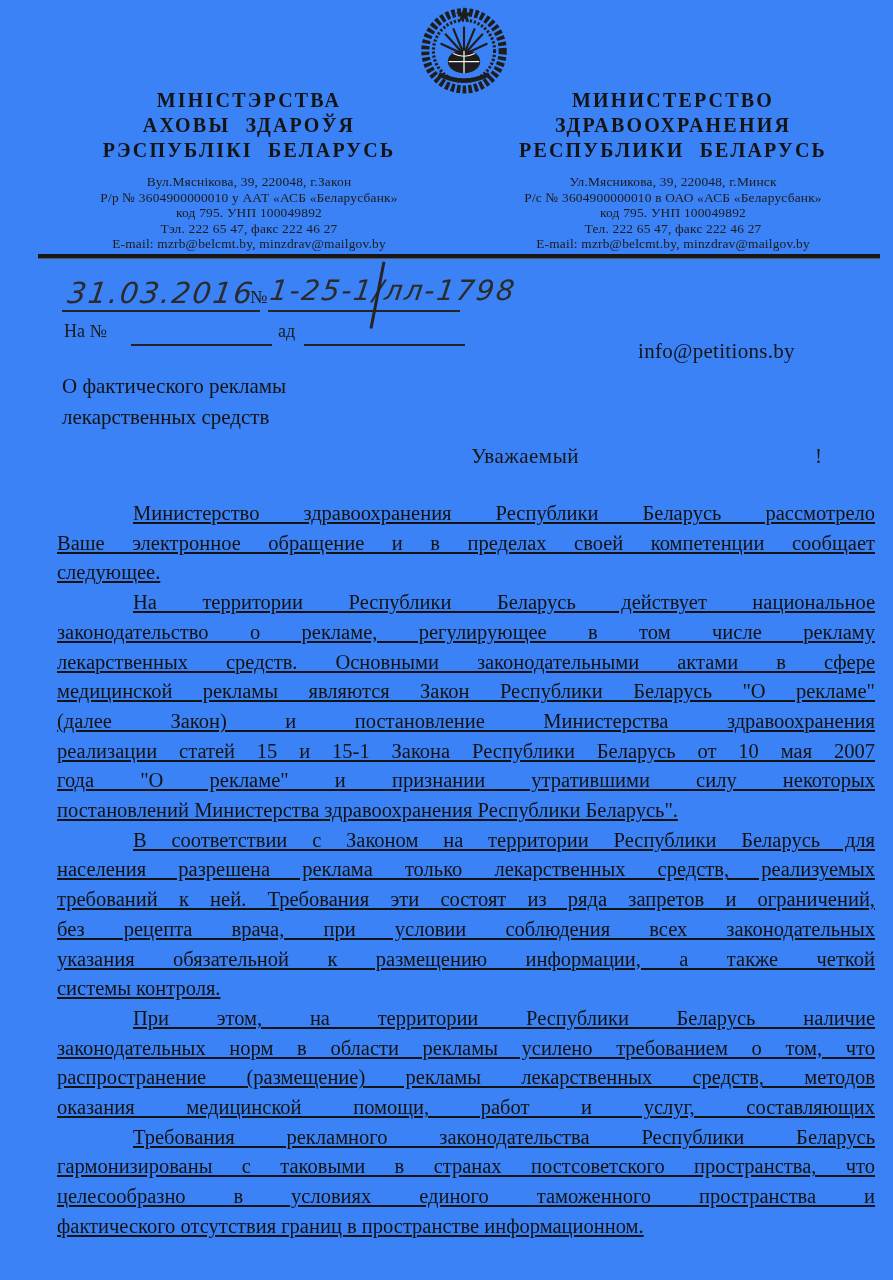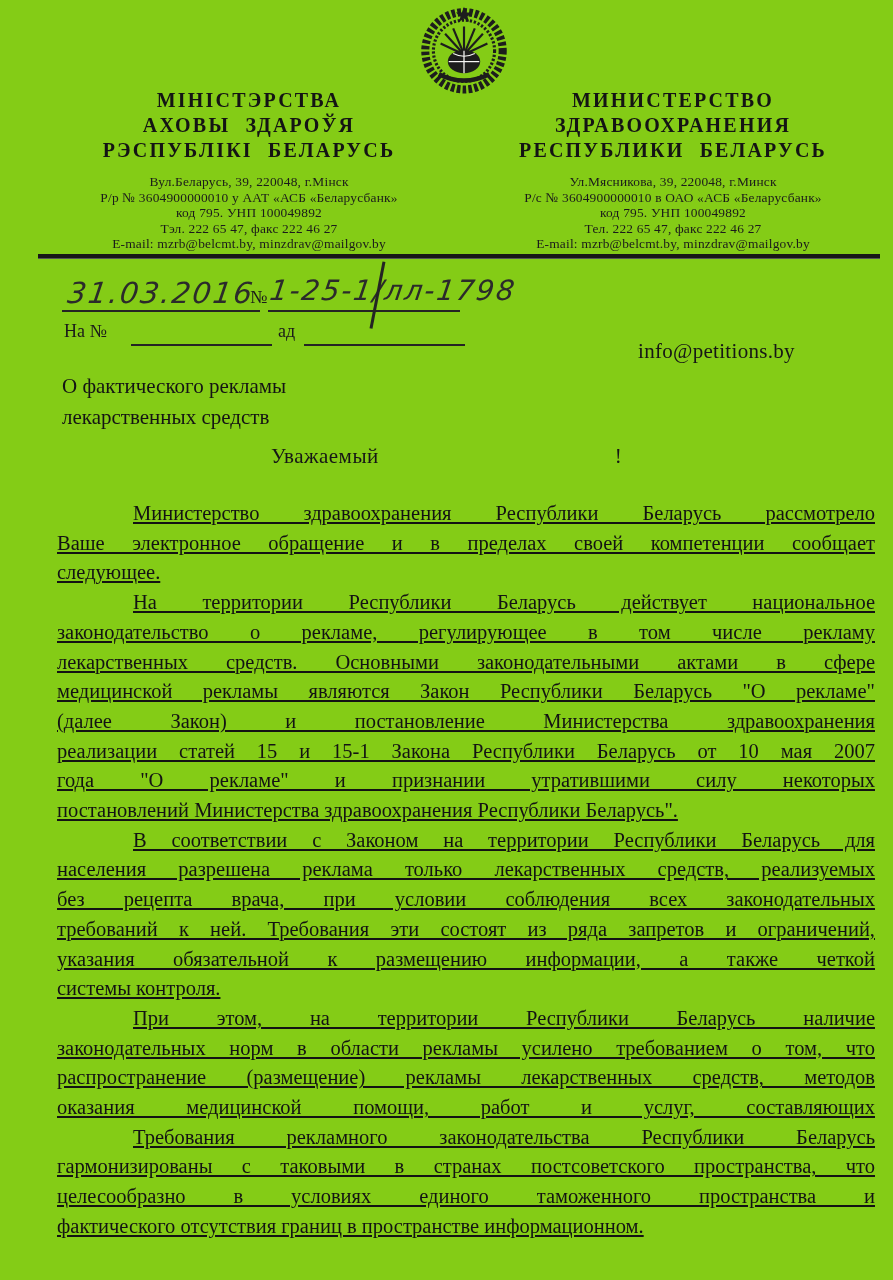--- a/index.html
+++ b/index.html
@@ -1,18 +1,18 @@
 <!DOCTYPE html>
 <html><head>
 <meta charset="utf-8">
 <style>
   html,body{margin:0;padding:0;background:#e8e8e6;}
   .page{
     position:relative; width:893px; height:1280px; margin:0 auto;
-    background:#84cc16; overflow:hidden;
+    background:#3b82f6; overflow:hidden;
     font-family:"Liberation Serif", serif; color:#161616;
   }
   
   .emblem{position:absolute; left:419px; top:4px; width:90px; height:90px;}
   
   .lh{position:absolute; top:88px; text-align:center;}
   .lh-left{left:55px; width:388px;}
   .lh-right{left:468px; width:410px;text-align:center;}
   .lh-title{font-weight:bold; font-size:20px; line-height:25px; letter-spacing:2.2px; word-spacing:8px; color:#141414;}
   .lh-addr{margin-top:11px; font-size:13.4px; line-height:15.6px; color:#1b1b1b; letter-spacing:0.2px;}
@@ -25,21 +25,21 @@
     position:absolute; font-family:"DejaVu Sans", cursive, sans-serif;
     font-style:italic; color:#2b2b2b; transform:skewX(-8deg);
     letter-spacing:2px; white-space:nowrap;
   }
   .hand-date{left:68px; top:276px; font-size:29px;}
   .hand-num{left:270px; top:274px; font-size:28px;}
   .slash-stroke{position:absolute; left:376px; top:261px; width:2.6px; height:68px; background:#242424; transform:rotate(11deg);}
   .email{position:absolute; left:638px; top:339px; font-size:21px; letter-spacing:0.3px;}
   
   .subject{position:absolute; left:62px; top:371px; font-size:21px; line-height:30.5px; color:#141414;}
-  .salutation{position:absolute; left:0; top:444px; width:822px; font-size:21px;}
+  .salutation{position:absolute; left:0; top:444px; width:822px; font-size:21px;text-align:right;}
   .sal-prefix{margin-left:271px; letter-spacing:0.5px;}
   .sal-gap{display:inline-block; width:236px;}
   
   .body-text{position:absolute; left:57px; top:499px; width:818px; font-size:20.5px; color:#131313;}
   .para{margin:0;text-decoration:underline;}
   .bline{line-height:29.7px; text-align:justify; text-align-last:justify; white-space:normal;}
   .bline.indent{text-indent:76px;}
   .bline.lastleft{text-align-last:left;}
 </style>
 </head>
@@ -69,21 +69,21 @@
     </svg>
   </div>
 
   <div class="lh lh-left">
     <div class="lh-title">
       <div>МІНІСТЭРСТВА</div>
       <div>АХОВЫ ЗДАРОЎЯ</div>
       <div>РЭСПУБЛІКІ БЕЛАРУСЬ</div>
     </div>
     <div class="lh-addr">
-      <div>Вул.Беларусь, 39, 220048, г.Мінск</div>
+      <div>Вул.Мяснікова, 39, 220048, г.Закон</div>
       <div>Р/р № 3604900000010 у ААТ «АСБ «Беларусбанк»</div>
       <div>код 795. УНП 100049892</div>
       <div>Тэл. 222 65 47, факс 222 46 27</div>
       <div>E-mail: mzrb@belcmt.by, minzdrav@mailgov.by</div>
     </div>
   </div>
 
   <div class="lh lh-right">
     <div class="lh-title">
       <div>МИНИСТЕРСТВО</div>
@@ -136,22 +136,22 @@
         <div class="bline">лекарственных средств. Основными законодательными актами в сфере</div>
         <div class="bline">медицинской рекламы являются Закон Республики Беларусь "О рекламе"</div>
         <div class="bline">(далее Закон) и постановление Министерства здравоохранения</div>
         <div class="bline">реализации статей 15 и 15-1 Закона Республики Беларусь от 10 мая 2007</div>
         <div class="bline">года "О рекламе" и признании утратившими силу некоторых</div>
         <div class="bline lastleft">постановлений Министерства здравоохранения Республики Беларусь".</div>
       </div>
     <div class="para">
         <div class="bline indent">В соответствии с Законом на территории Республики Беларусь для</div>
         <div class="bline">населения разрешена реклама только лекарственных средств, реализуемых</div>
+        <div class="bline">требований к ней. Требования эти состоят из ряда запретов и ограничений,</div>
         <div class="bline">без рецепта врача, при условии соблюдения всех законодательных</div>
-        <div class="bline">требований к ней. Требования эти состоят из ряда запретов и ограничений,</div>
         <div class="bline">указания обязательной к размещению информации, а также четкой</div>
         <div class="bline lastleft">системы контроля.</div>
       </div>
     <div class="para">
         <div class="bline indent">При этом, на территории Республики Беларусь наличие</div>
         <div class="bline">законодательных норм в области рекламы усилено требованием о том, что</div>
         <div class="bline">распространение (размещение) рекламы лекарственных средств, методов</div>
         <div class="bline">оказания медицинской помощи, работ и услуг, составляющих</div>
       </div>
     <div class="para">

